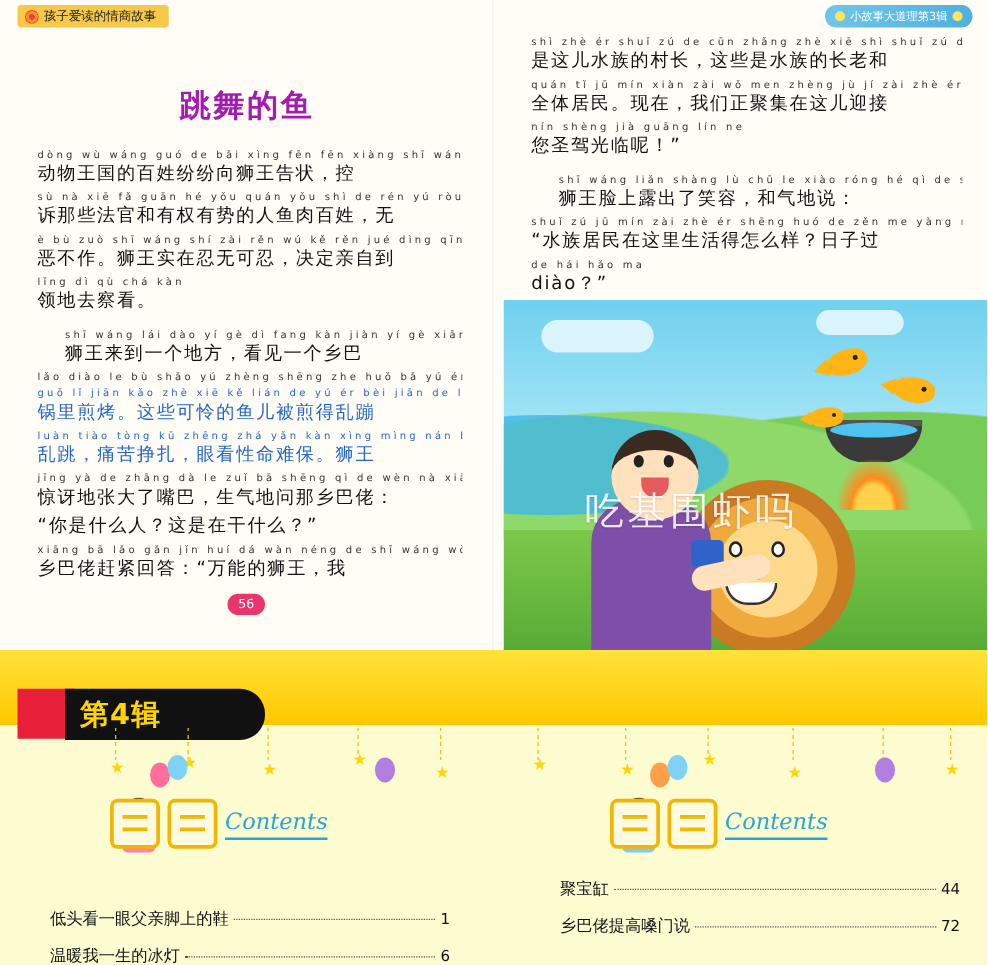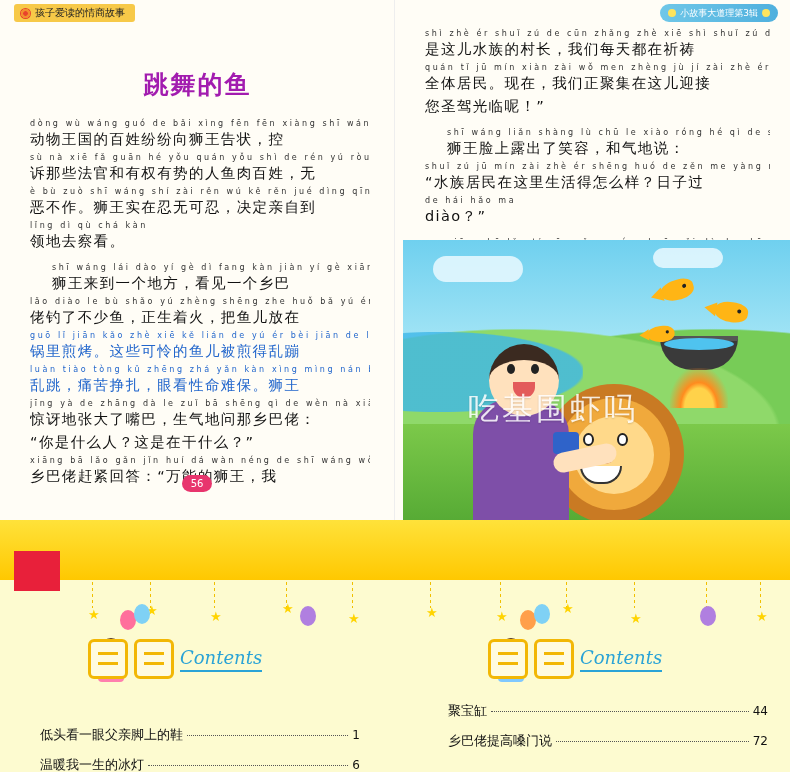--- a/index.html
+++ b/index.html
@@ -379,21 +379,20 @@
         <div class="ln">
           <div class="py">lǐng dì qù chá kàn</div>
           <div class="hz">领地去察看。</div>
         </div>
         <div class="ln" style="margin-top:10px;">
           <div class="py" style="padding-left:22px;">shī wáng lái dào yí gè dì fang  kàn jiàn yí gè xiāng bā</div>
           <div class="hz" style="padding-left:22px;">狮王来到一个地方，看见一个乡巴</div>
         </div>
         <div class="ln">
           <div class="py">lǎo diào le bù shǎo yú   zhèng shēng zhe huǒ     bǎ yú ér fàng zài</div>
-          <div class="hz">佬钓了不少鱼，正生着火，把鱼儿放在</div>
         </div>
         <div class="ln">
           <div class="py blue">guō lǐ jiān kǎo    zhè xiē kě lián de yú ér bèi jiān de luàn bèng</div>
           <div class="hz blue">锅里煎烤。这些可怜的鱼儿被煎得乱蹦</div>
         </div>
         <div class="ln">
           <div class="py blue">luàn tiào   tòng kǔ zhēng zhá   yǎn kàn xìng mìng nán bǎo    shī wáng</div>
           <div class="hz blue">乱跳，痛苦挣扎，眼看性命难保。狮王</div>
         </div>
         <div class="ln">
@@ -415,27 +414,28 @@
     <div class="page-right">
       <div class="hdr-right">
         <span class="dot"></span>
         <span class="t">小故事大道理第3辑</span>
         <span class="dot"></span>
       </div>
 
       <div class="col" style="left:30px; top:28px; width:345px;">
         <div class="ln">
           <div class="py">shì zhè ér shuǐ zú de cūn zhǎng  zhè xiē shì shuǐ zú de zhǎng lǎo hé</div>
-          <div class="hz">是这儿水族的村长，我们每天都在祈祷</div>
+          <div class="hz">是这儿水族的村长，这些是水族的长老和</div>
         </div>
         <div class="ln">
           <div class="py">quán tǐ jū mín  xiàn zài   wǒ men zhèng jù jí zài zhè ér yíng jiē</div>
           <div class="hz">全体居民。现在，我们正聚集在这儿迎接</div>
         </div>
         <div class="ln">
+          <div class="py">nín shèng jià guāng lín ne</div>
           <div class="hz">您圣驾光临呢！”</div>
         </div>
         <div class="ln" style="margin-top:10px;">
           <div class="py" style="padding-left:22px;">shī wáng liǎn shàng lù chū le xiào róng   hé qì de shuō</div>
           <div class="hz" style="padding-left:22px;">狮王脸上露出了笑容，和气地说：</div>
         </div>
         <div class="ln">
           <div class="py">shuǐ zú jū mín zài zhè ér shēng huó de zěn me yàng    rì zi guò</div>
           <div class="hz">“水族居民在这里生活得怎么样？日子过</div>
         </div>
@@ -486,20 +486,23 @@
       <div class="badge"></div>
       <div class="boy-arm"></div>
     </div>
 
     <div class="watermark">吃基围虾吗</div>
   </div>
 
   <div class="bottom">
     <div class="band-inner"></div>
     <div class="vol-tab"></div>
+    <div class="vol-plate">
+      <span class="txt">第4辑</span>
+    </div>
 
     <div class="dots-row">
       <div class="hang" style="left:92px; top:0;"></div>
       <div class="hang" style="left:150px; top:0;"></div>
       <div class="hang" style="left:214px; top:0;"></div>
       <div class="hang" style="left:286px; top:0;"></div>
       <div class="hang" style="left:352px; top:0;"></div>
       <div class="hang" style="left:430px; top:0;"></div>
       <div class="hang" style="left:500px; top:0;"></div>
       <div class="hang" style="left:566px; top:0;"></div>

